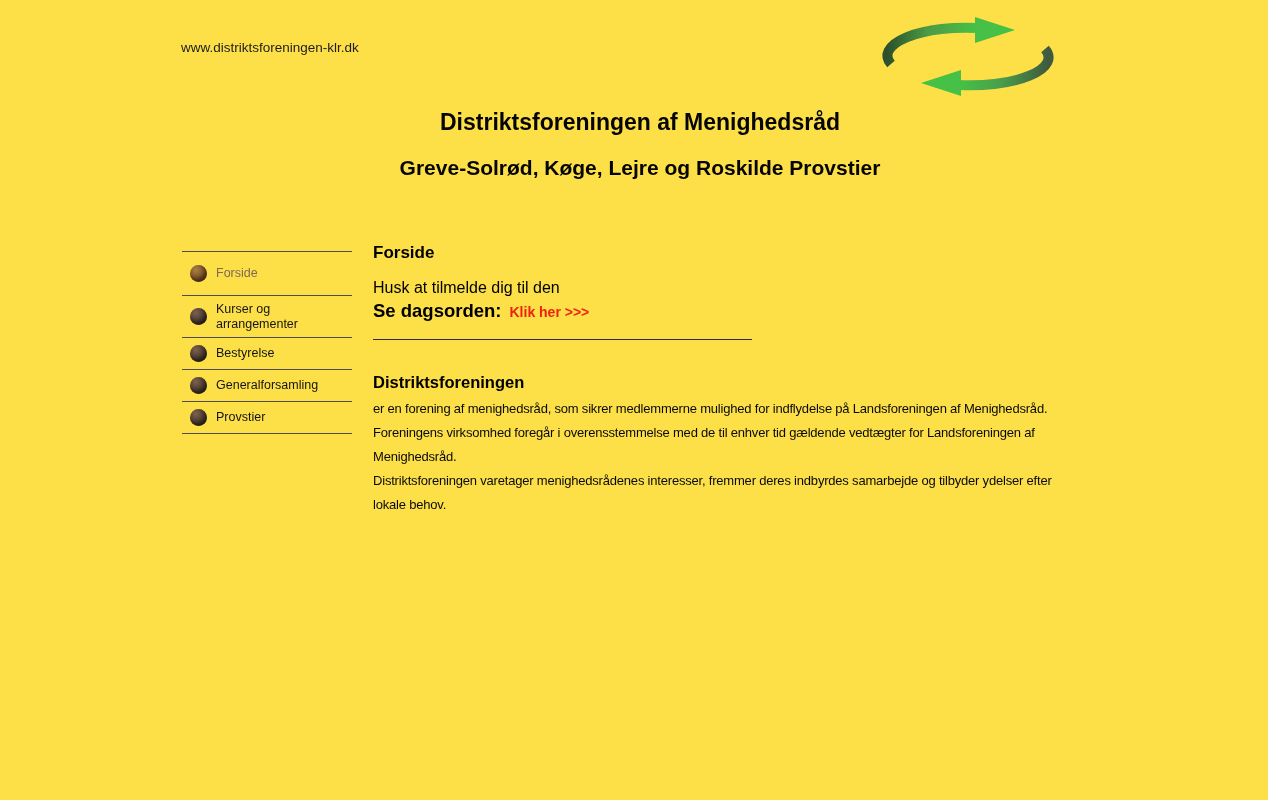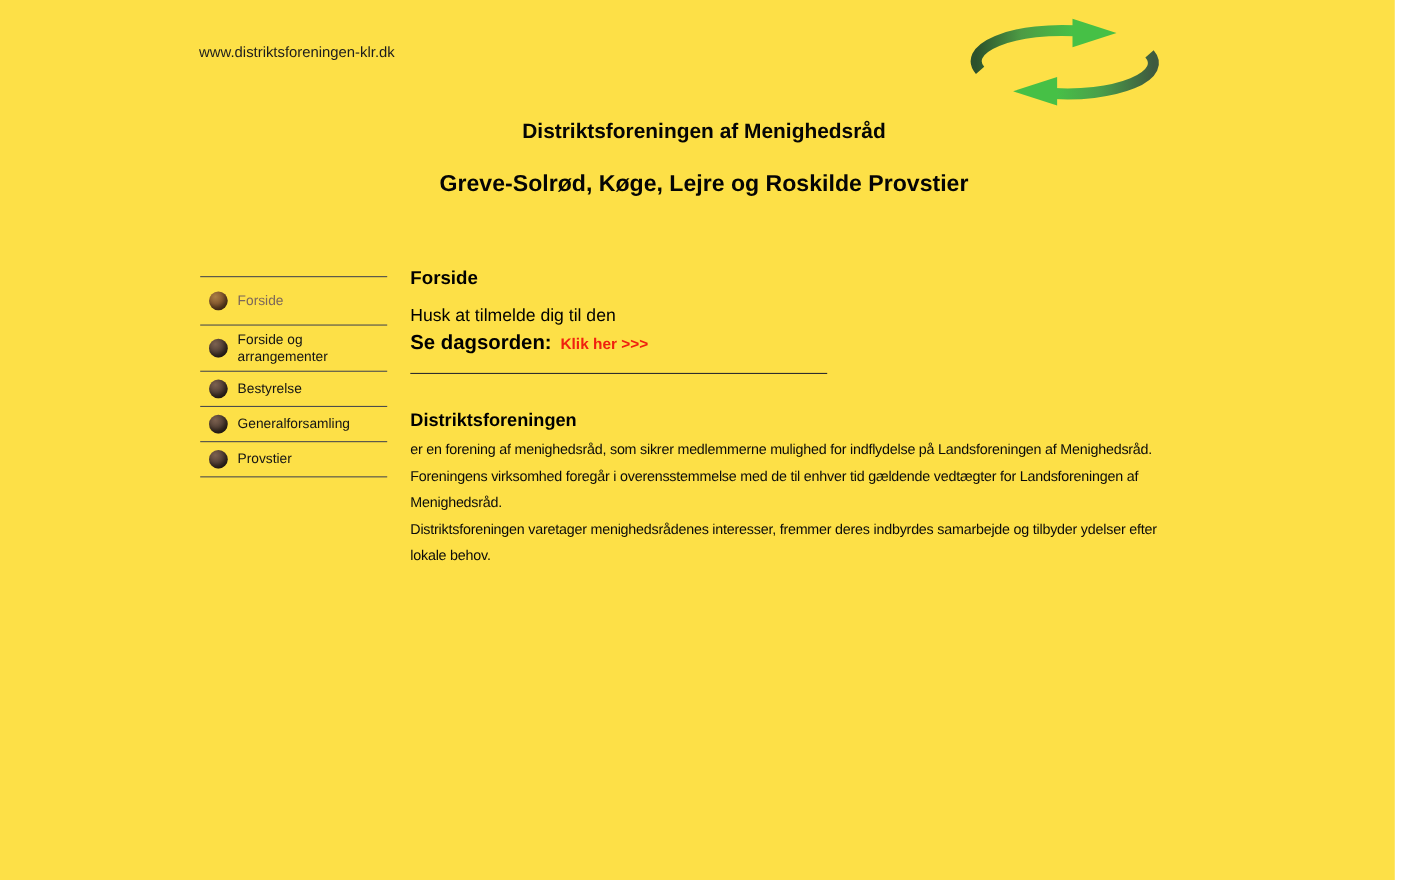--- a/index.html
+++ b/index.html
@@ -26,21 +26,21 @@
   .logo {
     position: absolute;
     left: 878px; top: 16px;
     width: 180px; height: 81px;
   }
   .page-title {
     position: absolute;
     left: 0; top: 109px;
     width: 1280px;
     text-align: center;
-    font-size: 19px;
+    font-size: 23px;
     font-weight: bold;
     color: #050505;
   }
   .page-subtitle {
     position: absolute;
     left: 0; top: 156px;
     width: 1280px;
     text-align: center;
     font-size: 21px;
     font-weight: bold;
@@ -172,21 +172,21 @@
   <h1 class="page-title">Distriktsforeningen af Menighedsråd</h1>
   <h2 class="page-subtitle">Greve-Solrød, Køge, Lejre og Roskilde Provstier</h2>
 
   <ul class="sidebar">
     <li class="nav-item active row-tall">
       <span class="bullet"></span>
       <span class="nav-label">Forside</span>
     </li>
     <li class="nav-item row-wrap">
       <span class="bullet"></span>
-      <span class="nav-label">Forside og arrangementer</span>
+      <span class="nav-label">Kurser og arrangementer</span>
     </li>
     <li class="nav-item">
       <span class="bullet"></span>
       <span class="nav-label">Bestyrelse</span>
     </li>
     <li class="nav-item">
       <span class="bullet"></span>
       <span class="nav-label">Generalforsamling</span>
     </li>
     <li class="nav-item">

